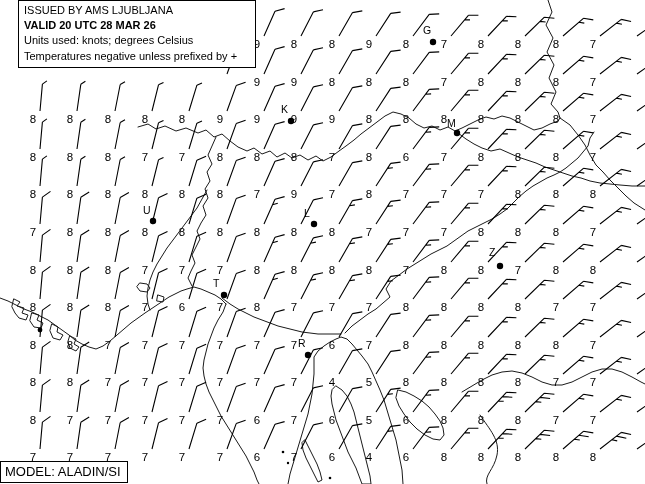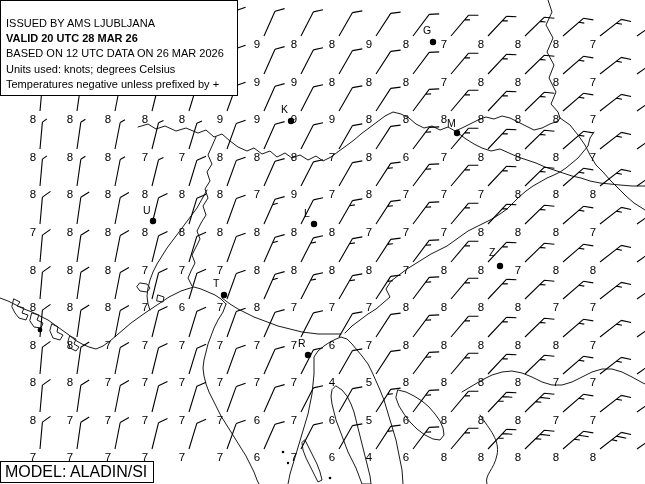--- a/index.html
+++ b/index.html
@@ -3,28 +3,28 @@
 <meta charset="utf-8">
 <style>
   html,body{margin:0;padding:0;background:#ffffff;}
   .stage{
     position:relative;width:645px;height:484px;background:#ffffff;overflow:hidden;
     font-family:"Liberation Sans", sans-serif;color:#000;
   }
   svg{position:absolute;left:0;top:0;}
   .geo{fill:none;stroke:#1a1a1a;stroke-width:1;stroke-linejoin:round;stroke-linecap:round;}
   .info-box{
-    position:absolute;left:0;top:0;width:226px;background:#ffffff;
-    border:1px solid #000;padding:15px 5px 3px 5px;
+    position:absolute;left:18px;top:0;width:226px;background:#ffffff;
+    border:1px solid #000;padding:2px 5px 3px 5px;
     font-size:11px;line-height:15.2px;white-space:nowrap;
   }
   .info-box .b{font-weight:bold;}
   .model-box{
     position:absolute;left:0;top:461px;background:#ffffff;border:1px solid #000;
-    padding:1px 6px 2px 4px;font-size:16px;line-height:17px;white-space:nowrap;
+    padding:1px 6px 2px 4px;font-size:13px;line-height:17px;white-space:nowrap;
   }
 </style>
 </head>
 <body>
 
 <div class="stage">
 
   <svg id="map-svg" width="645" height="484" viewBox="0 0 645 484">
 
     <g>
@@ -467,21 +467,20 @@
         <text x="489" y="256" font-size="10.5" fill="#000">Z</text>
         <circle cx="500" cy="266" r="3.2" fill="#000"></circle>
         <text x="298" y="347" font-size="10.5" fill="#000">R</text>
         <circle cx="308" cy="355" r="3.2" fill="#000"></circle>
       </g>
   </svg>
 
   <div class="info-box" id="info-box">
       <div><span>ISSUED BY AMS LJUBLJANA</span></div>
       <div><span class="b">VALID 20 UTC 28 MAR 26</span></div>
-      <div><span>BASED ON 12 UTC DATA ON 26 MAR 2026</span></div>
       <div><span>Units used: knots; degrees Celsius</span></div>
       <div><span>Temperatures negative unless prefixed by +</span></div>
     </div>
 
   <div class="model-box">
     <span>MODEL: ALADIN/SI</span>
   </div>
 
 </div>
 

